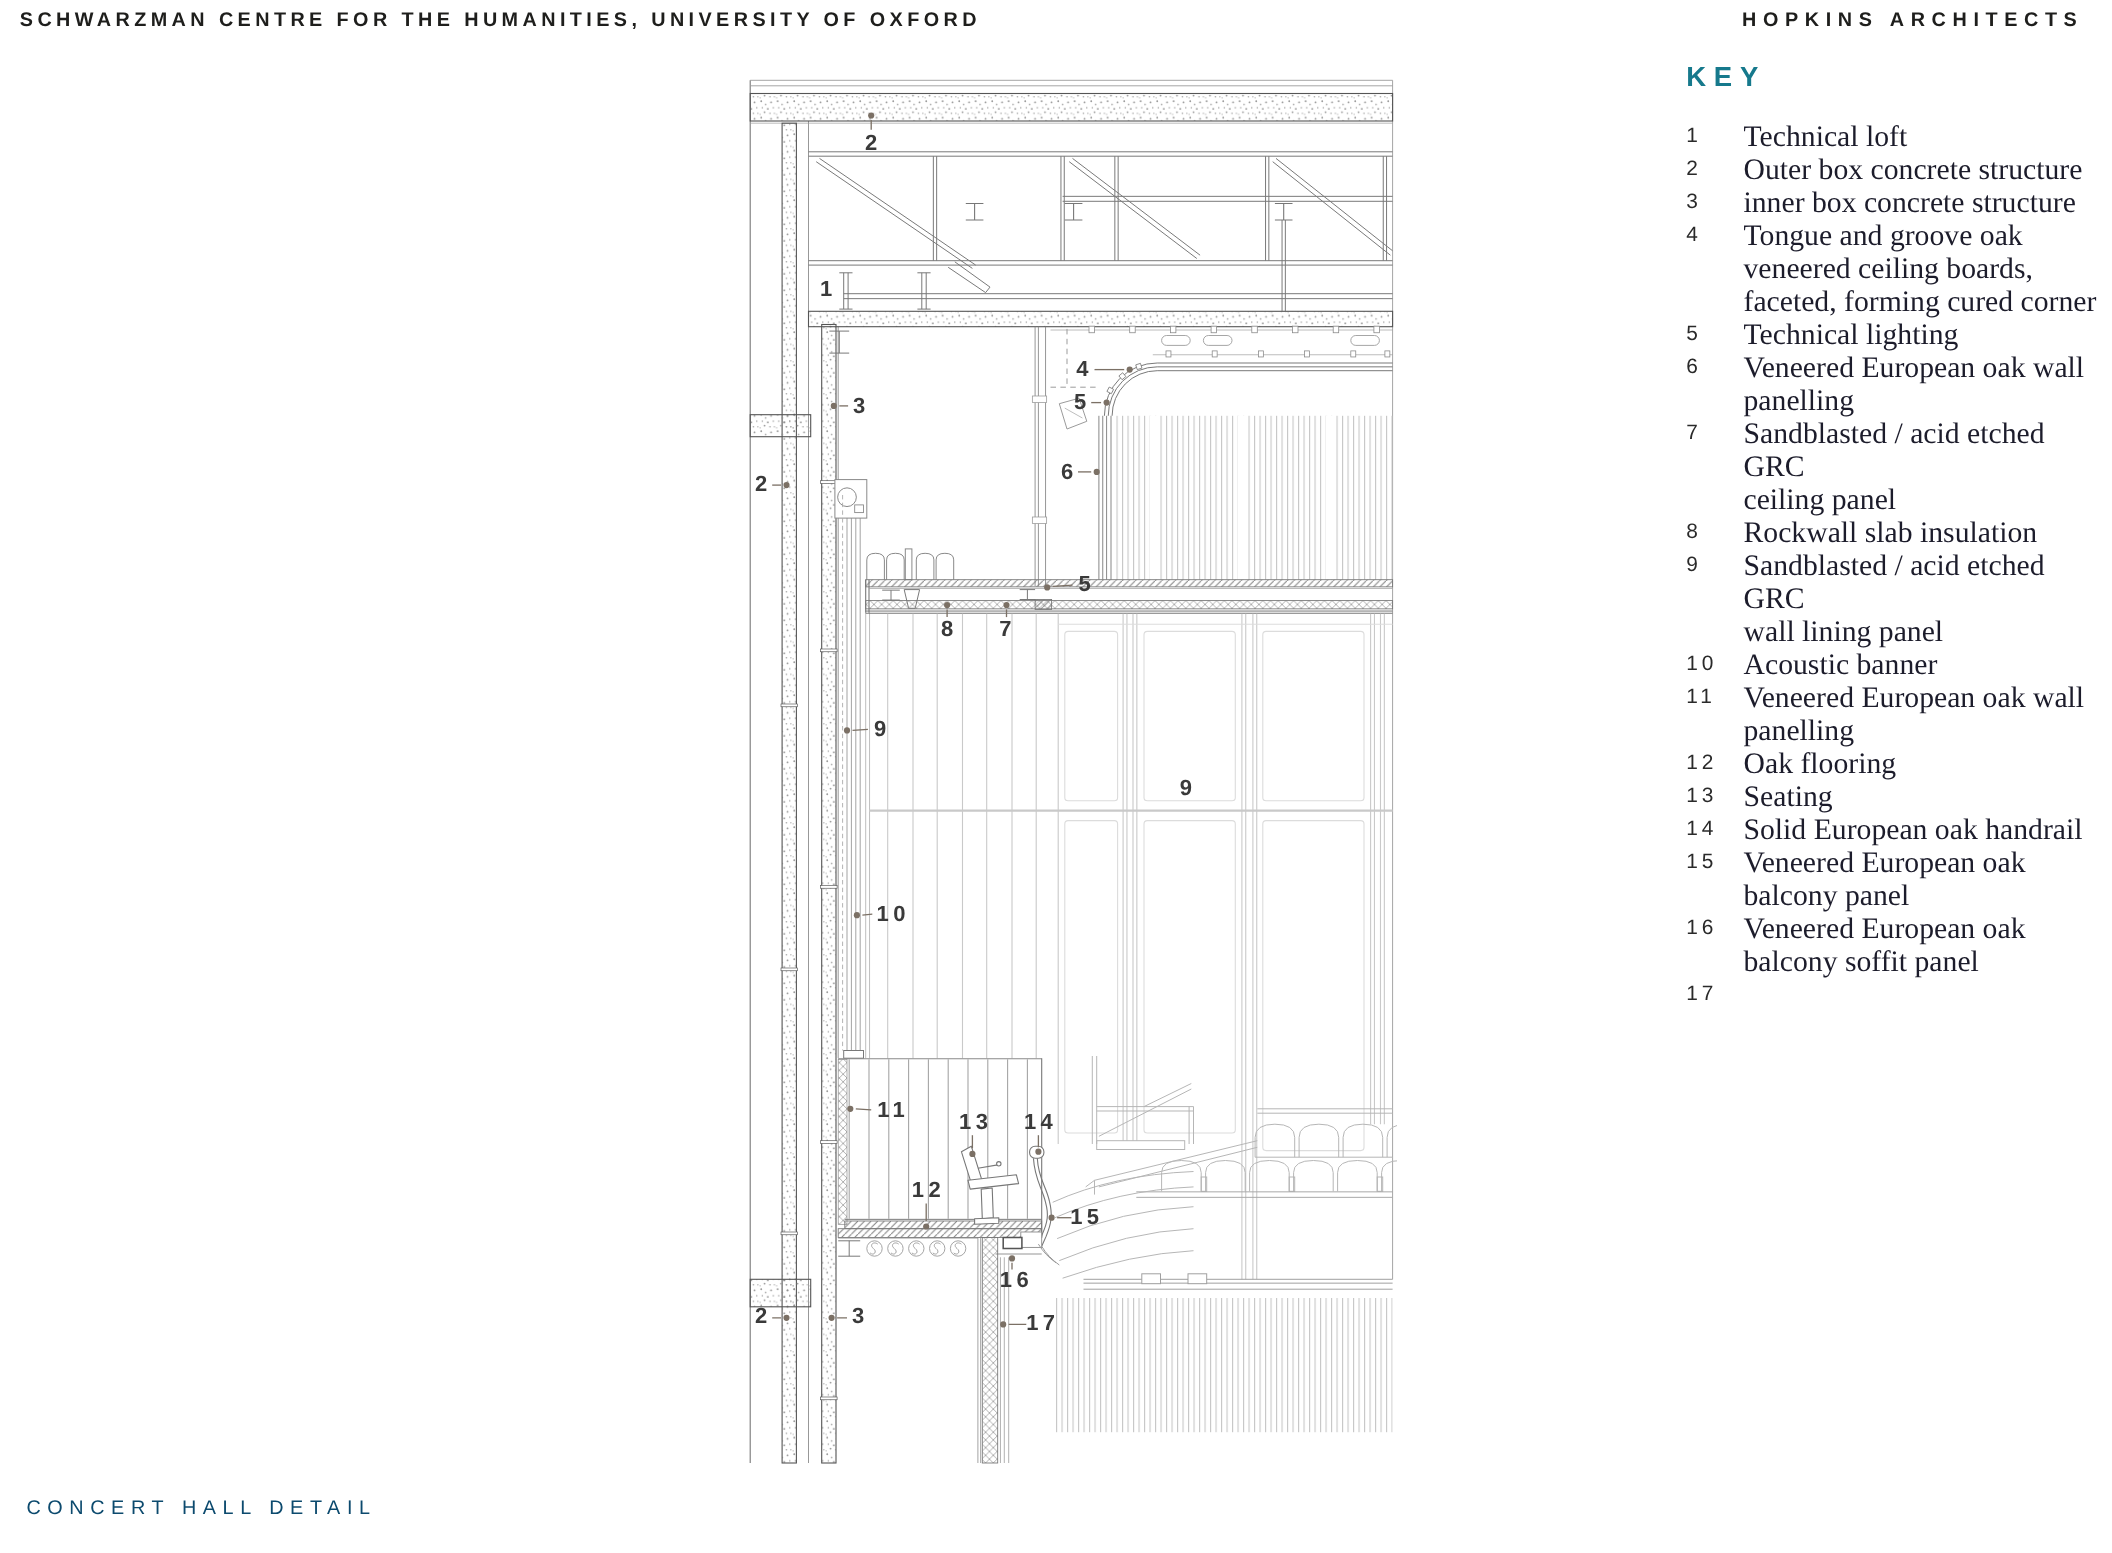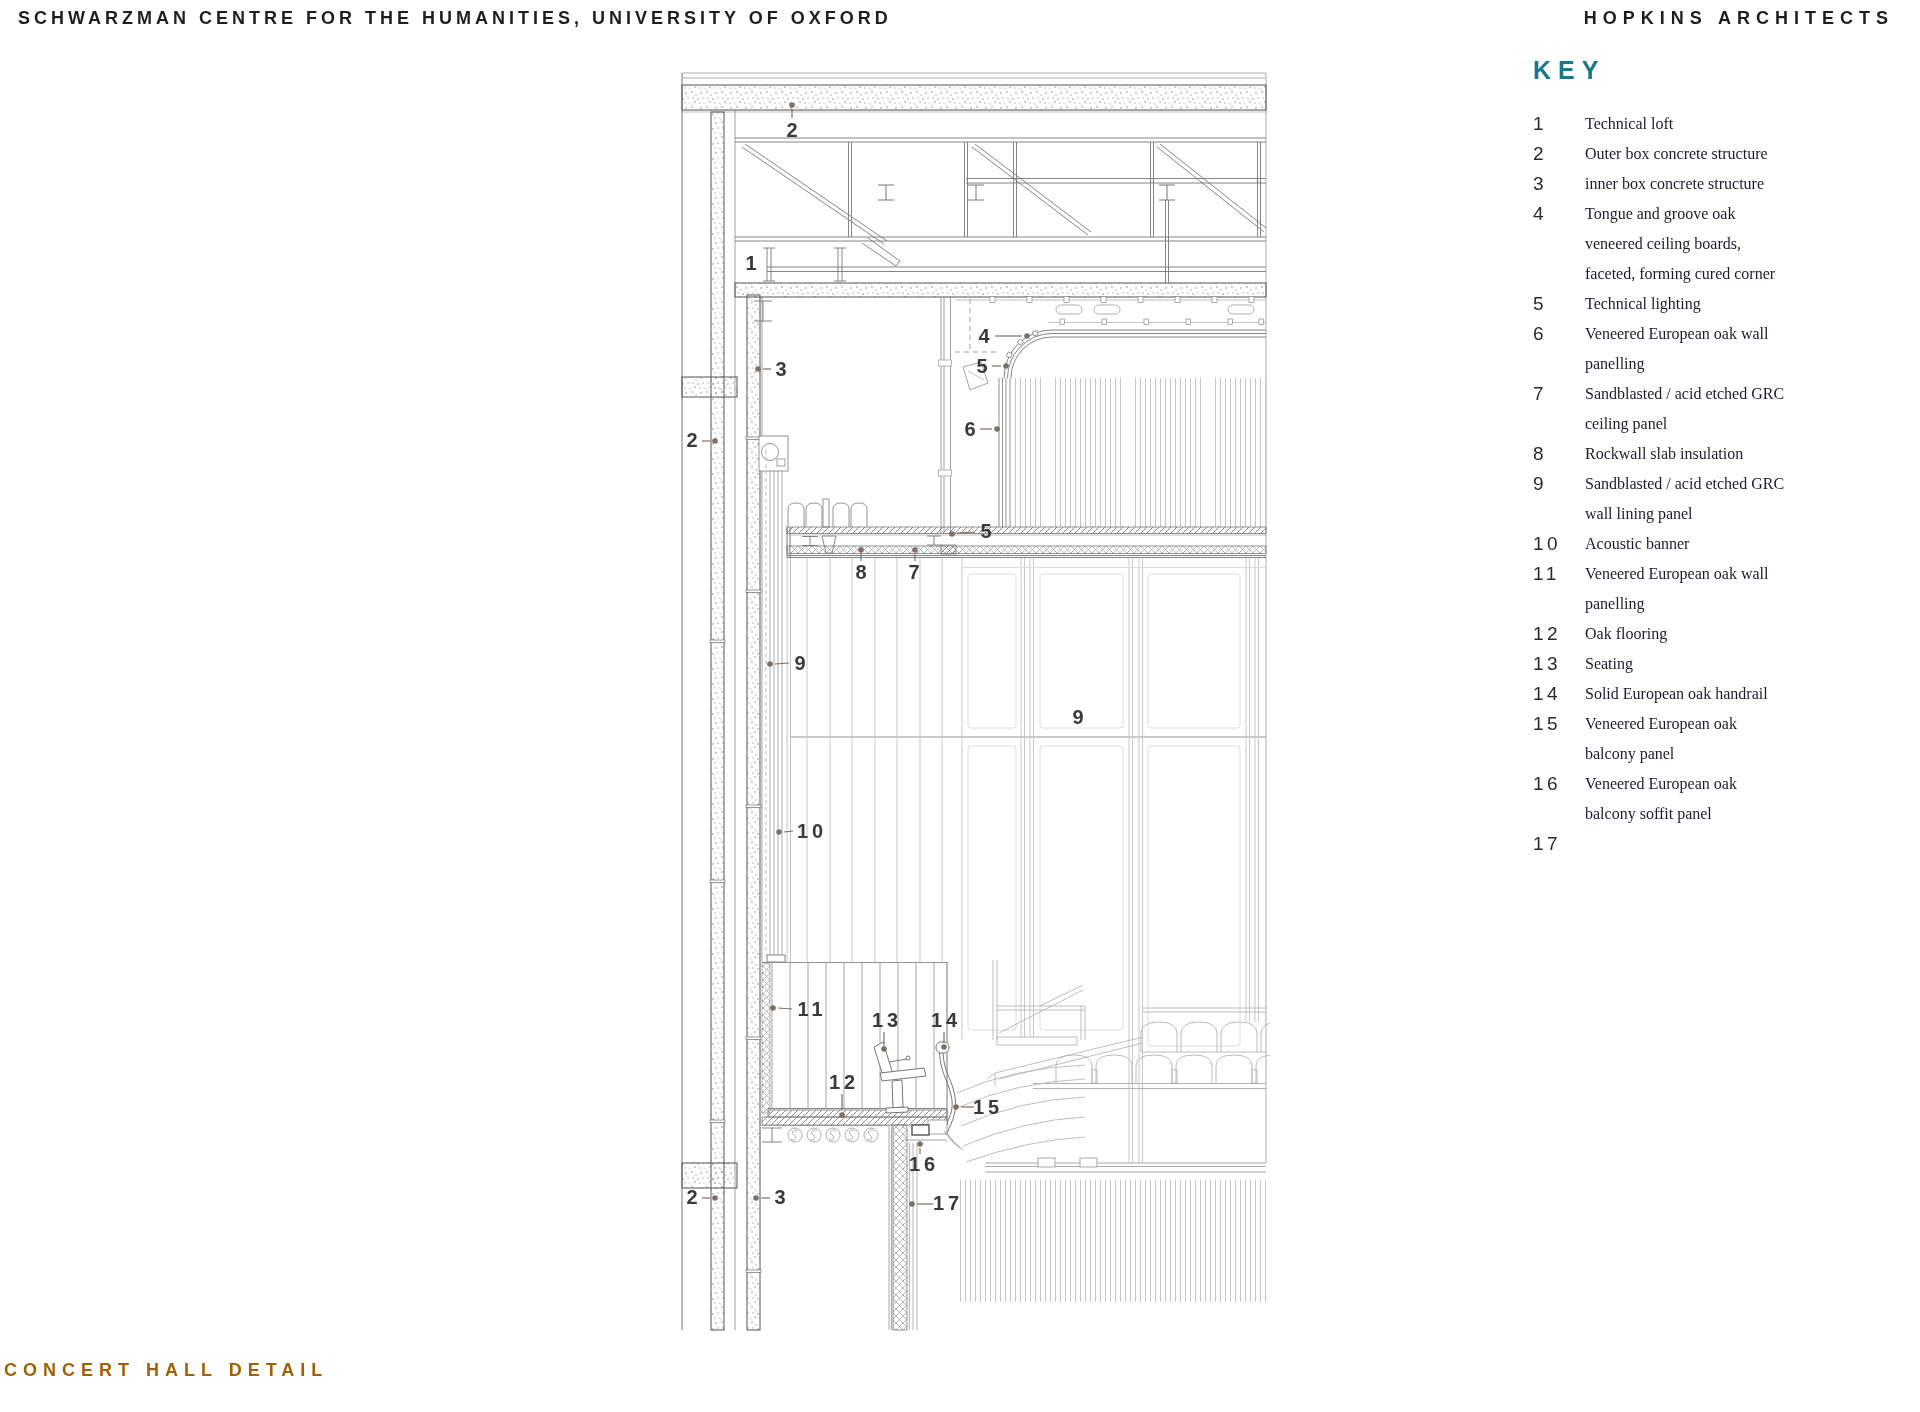--- a/index.html
+++ b/index.html
@@ -2,29 +2,29 @@
 <html><head>
 <meta charset="utf-8">
 <style>
   html,body{margin:0;padding:0;background:#ffffff;}
   body{width:1920px;height:1412px;position:relative;overflow:hidden;
        font-family:"Liberation Sans",sans-serif;}
   .hdr{position:absolute;top:8px;font-size:18px;font-weight:bold;
        letter-spacing:4px;color:#1e1e1c;white-space:nowrap;}
   #project-title{left:18px;}
   #firm-name{right:26px;letter-spacing:6px;margin-left:40px;}
-  #footer-title{position:absolute;left:4px;top:1360px;font-size:18px;
-       font-weight:bold;letter-spacing:6px;color:#a16207;}
+  #footer-title{position:absolute;left:24px;top:1360px;font-size:18px;
+       font-weight:normal;letter-spacing:6px;color:#0c4a6e;}
   #key-panel{position:absolute;left:1533px;top:56px;width:382px;}
   #key-title{font-size:25px;letter-spacing:7px;color:#16798c;font-weight:bold;}
   #key-list{margin-top:24px;}
   .key-row{display:flex;}
   .key-num{width:52px;flex:0 0 52px;font-family:"Liberation Sans",sans-serif;
        font-size:19px;letter-spacing:3.5px;line-height:30px;color:#2a2a2a;}
-  .key-text{font-family:"Liberation Serif",serif;font-size:16px;
+  .key-text{font-family:"Liberation Serif",serif;font-size:27px;
        line-height:30px;color:#1c1c2b;}
   #drawing-svg{position:absolute;left:0;top:0;}
   .callout{font-family:"Liberation Sans",sans-serif;font-size:20px;
        font-weight:bold;fill:#3a3a3a;}
 </style>
 </head>
 <body>
 
 <div class="hdr" id="project-title">SCHWARZMAN CENTRE FOR THE HUMANITIES, UNIVERSITY OF OXFORD</div>
 <div class="hdr" id="firm-name">HOPKINS ARCHITECTS</div>

